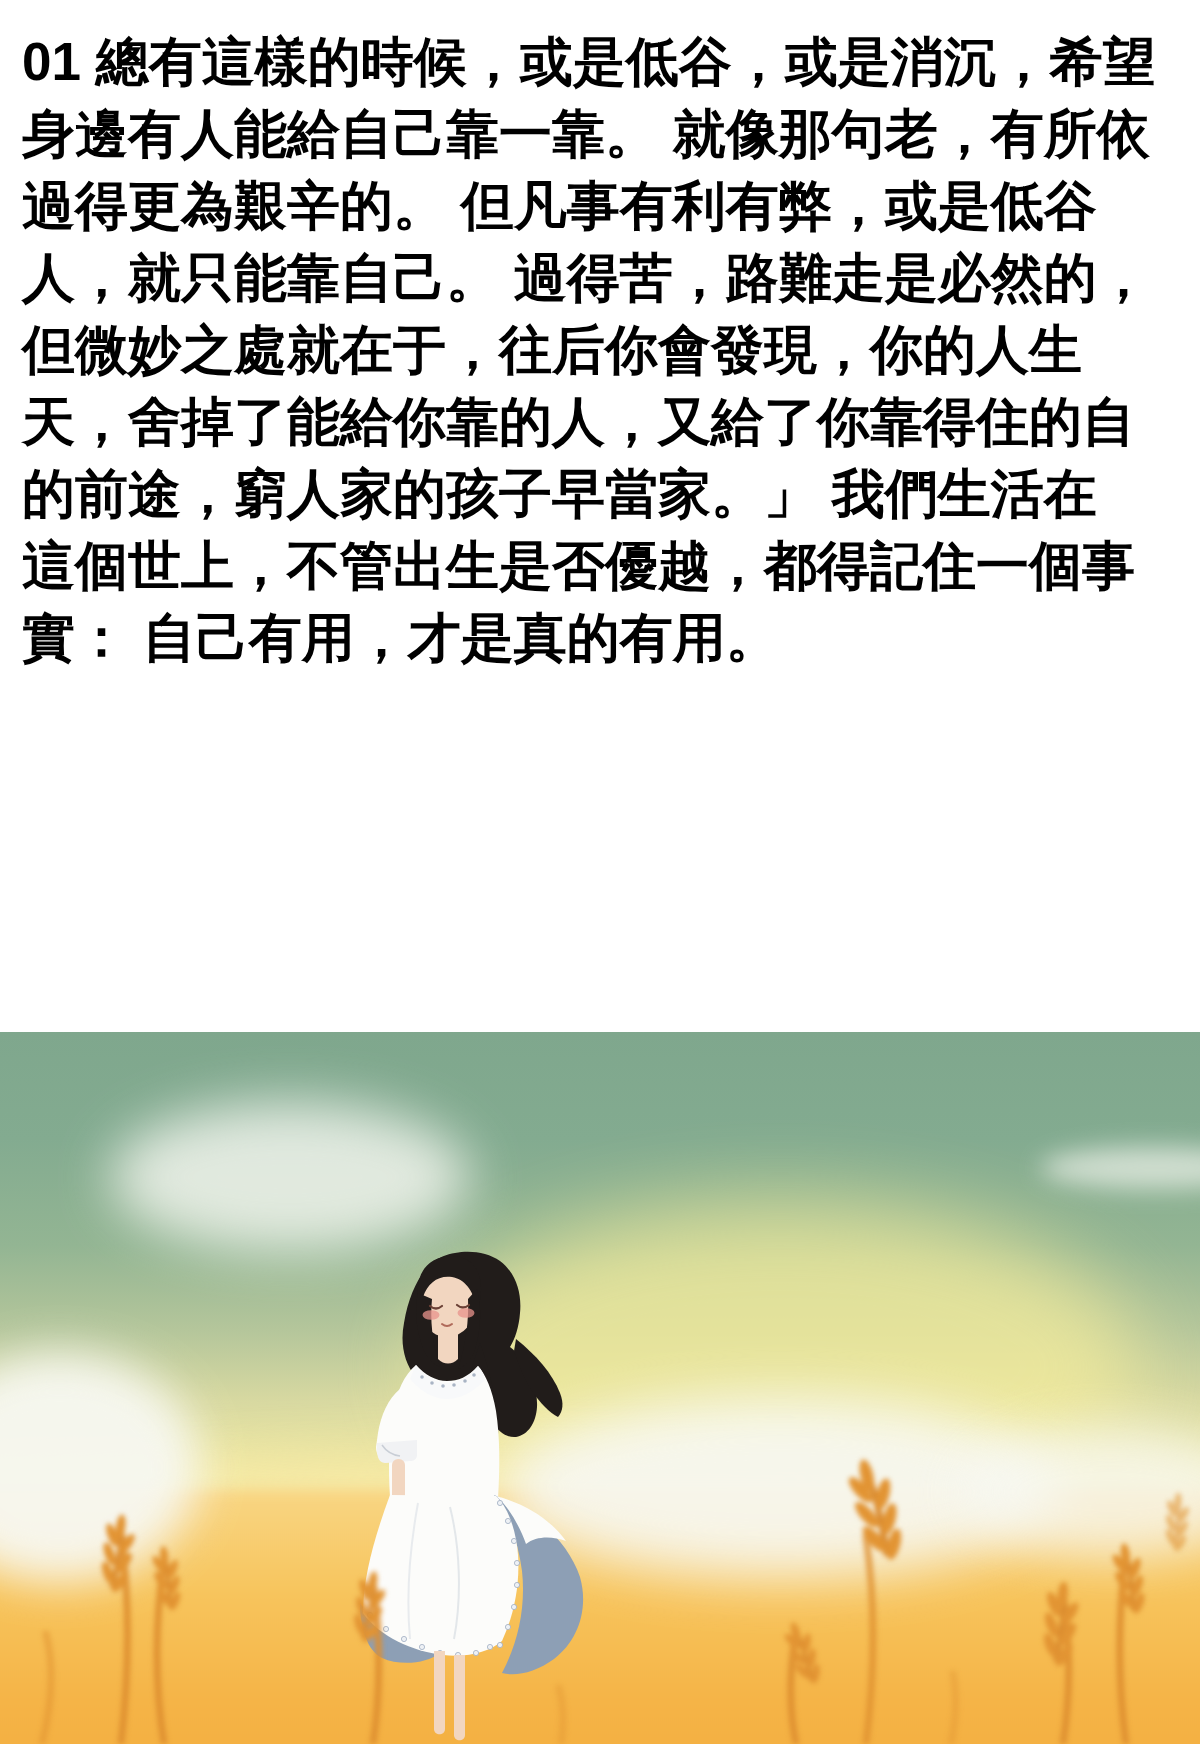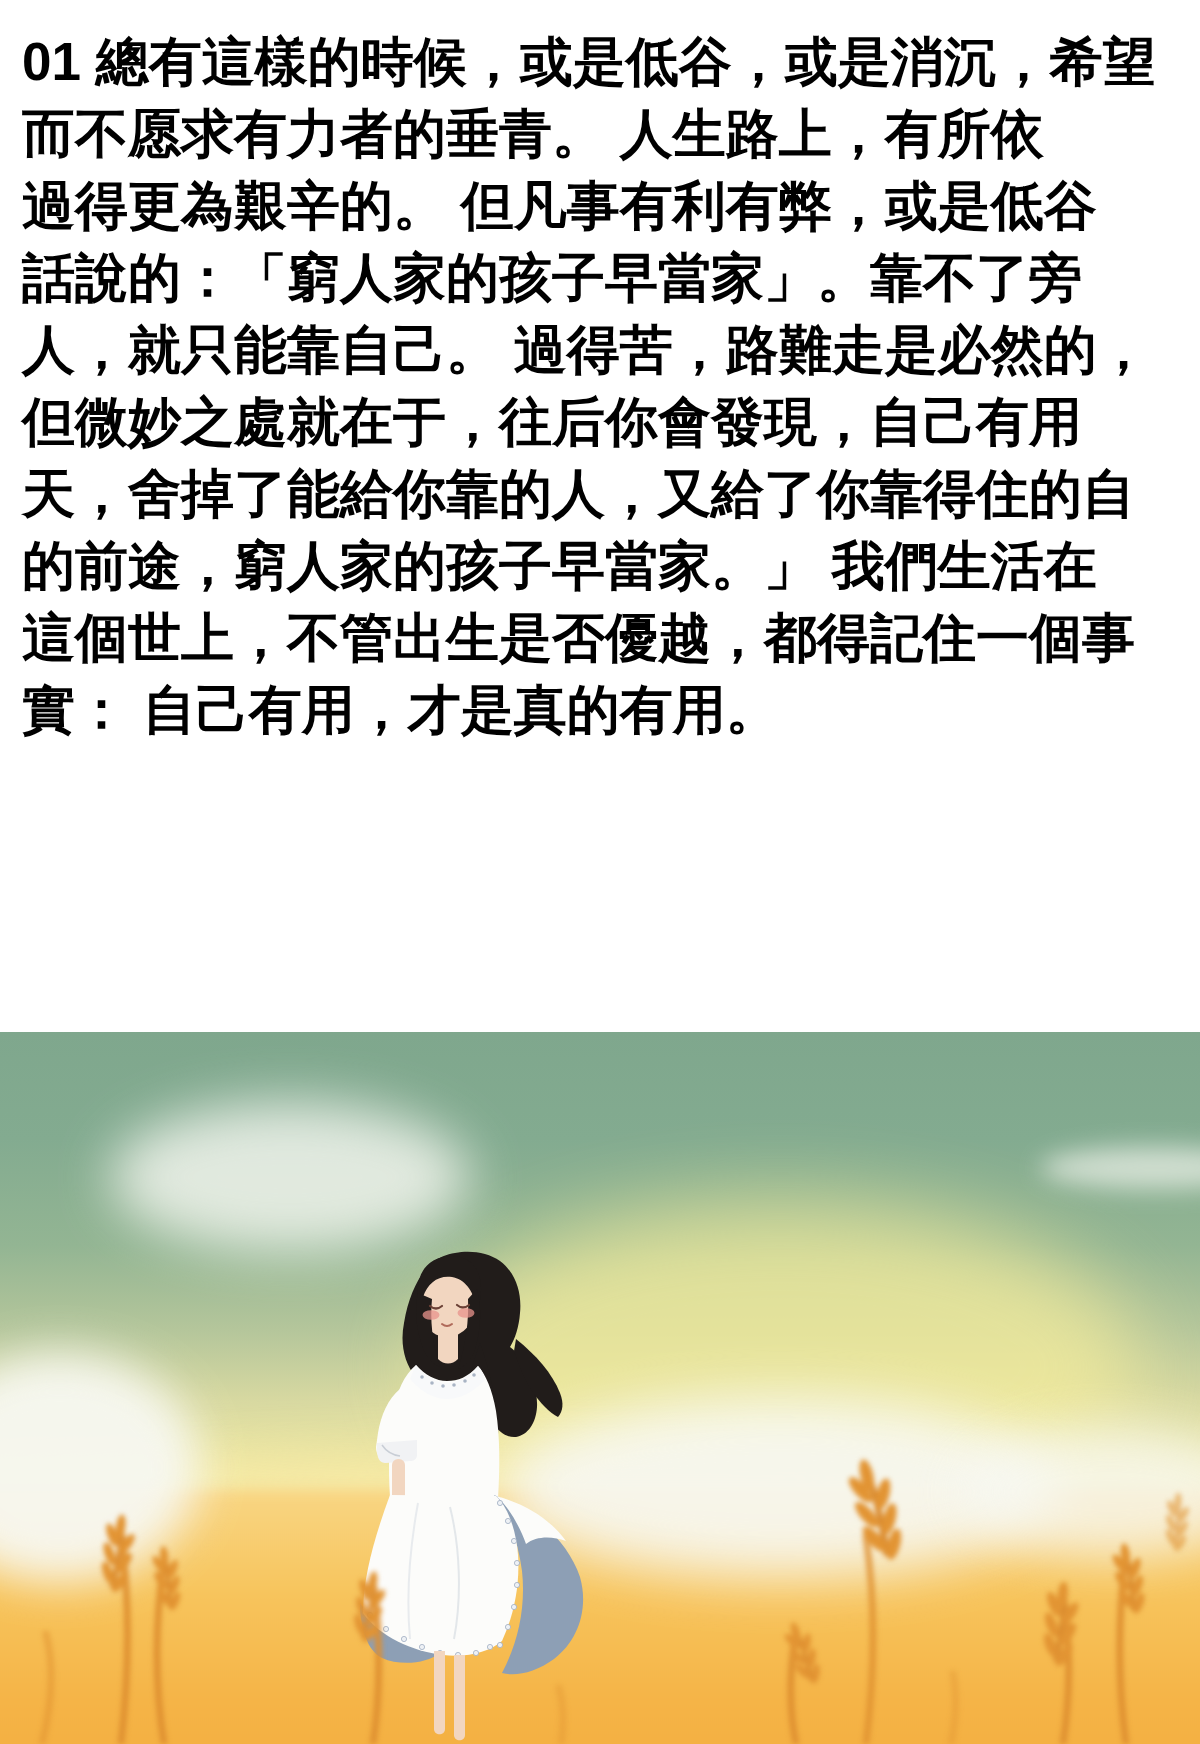--- a/index.html
+++ b/index.html
@@ -39,25 +39,24 @@
   .girl{position:absolute;left:330px;top:215px;width:280px;height:500px;}
   .wheat{position:absolute;left:0;top:0;width:1200px;height:712px;filter:blur(2.5px);}
 </style>
 </head>
 <body>
 
 <div class="page">
 
   <div class="text-block">
     <div class="line">01 總有這樣的時候，或是低谷，或是消沉，希望</div>
-    <div class="line">而不愿求有力者的垂青。 人生路上，有所依</div>
+    <div class="line">身邊有人能給自己靠一靠。 就像那句老，有所依</div>
     <div class="line">過得更為艱辛的。 但凡事有利有弊，或是低谷</div>
-    <div class="line">話說的：「窮人家的孩子早當家」。靠不了旁</div>
     <div class="line">人，就只能靠自己。 過得苦，路難走是必然的，</div>
-    <div class="line">但微妙之處就在于，往后你會發現，自己有用</div>
+    <div class="line">但微妙之處就在于，往后你會發現，你的人生</div>
     <div class="line">天，舍掉了能給你靠的人，又給了你靠得住的自</div>
     <div class="line">的前途，窮人家的孩子早當家。」 我們生活在</div>
     <div class="line">這個世上，不管出生是否優越，都得記住一個事</div>
     <div class="line">實： 自己有用，才是真的有用。</div>
   </div>
 
   <div class="illustration">
     <div class="glow1"></div>
     <div class="cloud c1"></div>
     <div class="cloud c4"></div>

